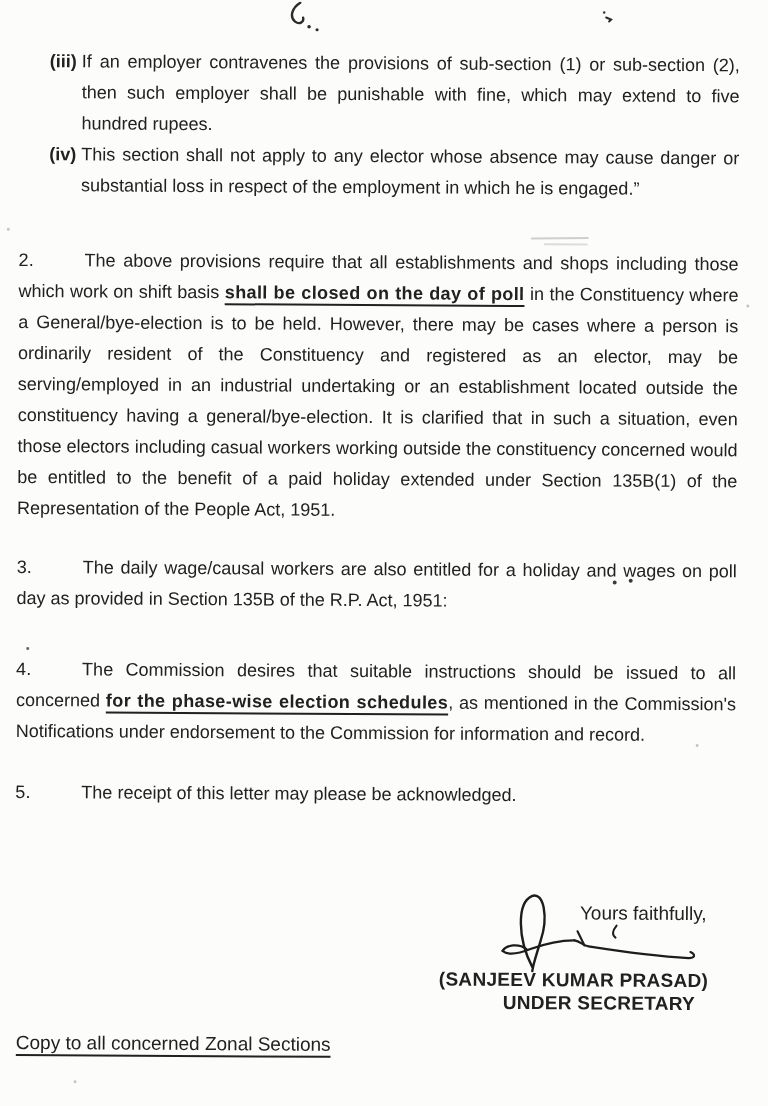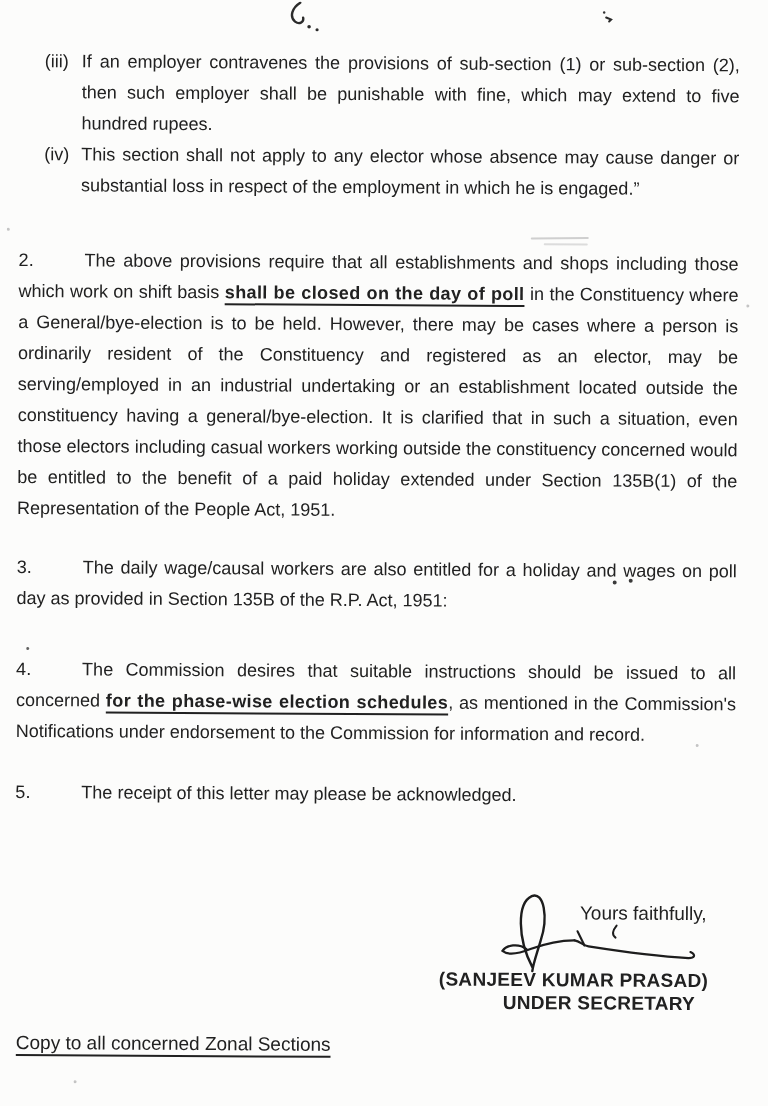--- a/index.html
+++ b/index.html
@@ -18,21 +18,21 @@
     transform-origin:30px 40px;
   }
   .content{
     position:absolute;top:0;left:0;right:0;
     padding:46px 28px 0 20px;
     font-size:18px;line-height:31px;
     text-align:justify;
   }
   
   .item{display:flex;padding-left:25px;}
-  .item .ilabel{flex:0 0 37px;text-align:left;}
+  .item .ilabel{flex:0 0 37px;text-align:center;font-weight:bold;}
   .item .itext{flex:1;text-align:justify;}
   
   .para{margin-top:0;}
   .para .pnum{display:inline-block;width:66px;}
   .p2{margin-top:44px;}
   .p3{margin-top:28px;}
   .p4{margin-top:40px;}
   .p5{margin-top:30px;}
   .emph{
     font-weight:bold;letter-spacing:.4px;

